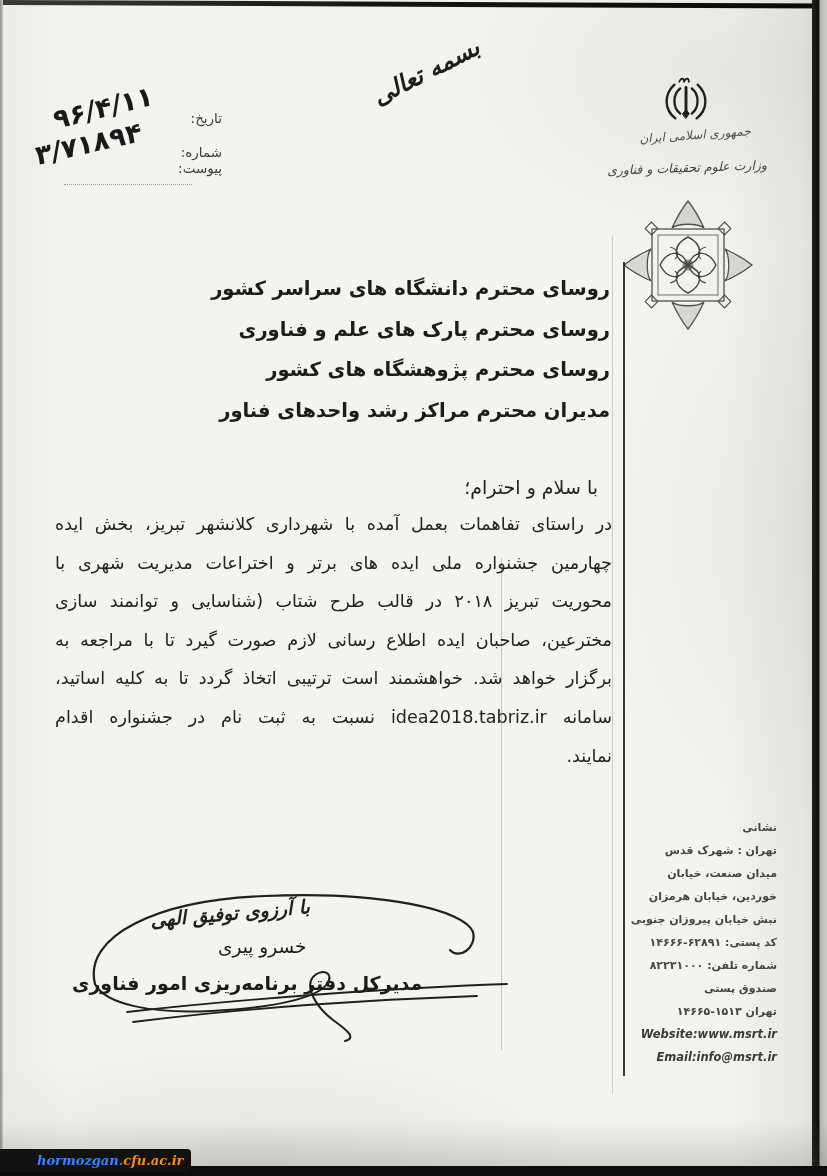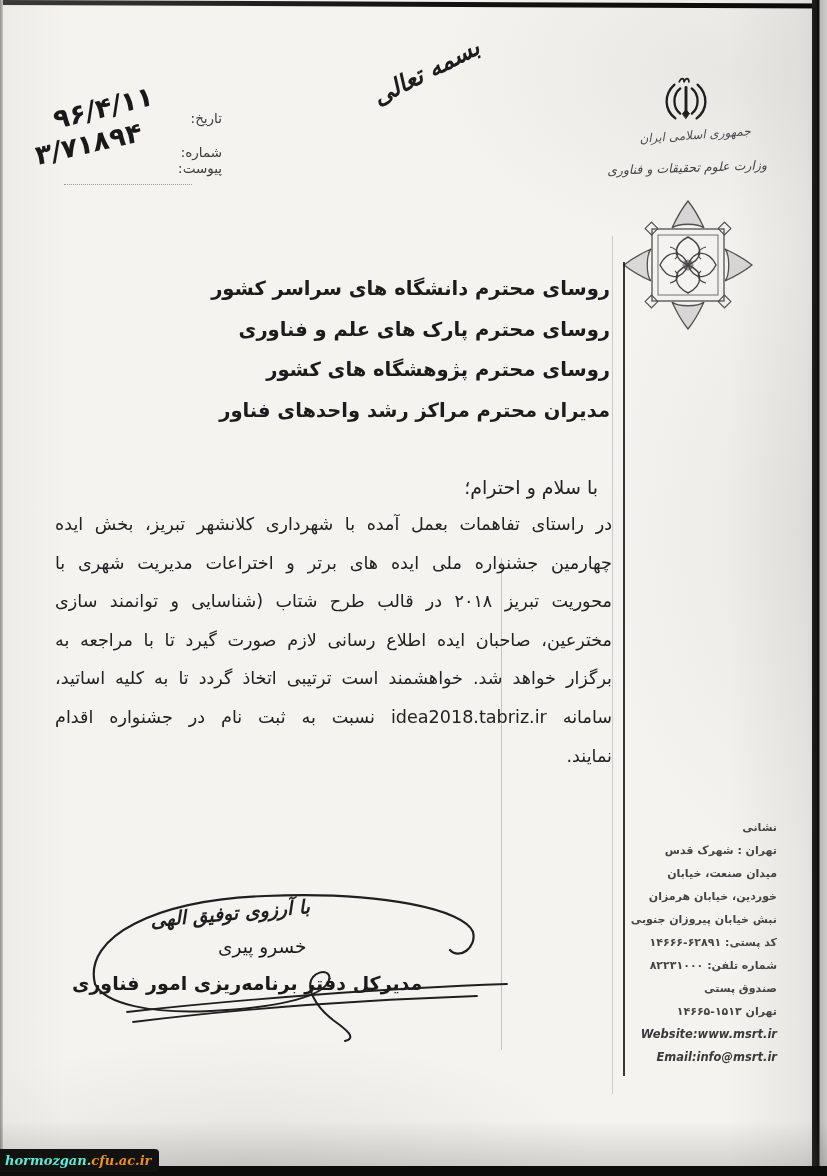--- a/index.html
+++ b/index.html
@@ -56,21 +56,21 @@
   .sig-name{position:absolute;left:198px;top:936px;font-size:18.5px;font-weight:normal;color:#1b1b1b;direction:rtl;white-space:nowrap;margin-left:20px;}
   .sig-title{position:absolute;left:72px;top:972px;font-size:19px;font-weight:bold;color:#1b1b1b;direction:rtl;white-space:nowrap;}
   .sig-swoosh{position:absolute;left:65px;top:872px;}
 
   
   .contact{position:absolute;right:50px;top:816px;width:160px;direction:rtl;text-align:right;font-size:11px;font-weight:bold;color:#454545;line-height:23px;}
   .contact .latin{font-style:italic;direction:ltr;text-align:right;color:#3a3a3a;font-size:11.5px;}
 
   
   .watermark{position:absolute;left:0;top:1149px;height:23px;background:#121211;border-radius:0 4px 4px 0;display:flex;align-items:center;padding:0 8px 0 5px;font-family:"DejaVu Serif",serif;font-style:italic;font-weight:bold;font-size:13px;white-space:nowrap;}
-  .watermark .wm-prefix{color:#5eead4;}
+  .watermark .wm-prefix{color:#3b82f6;margin-left:32px;}
   .watermark .wm-suffix{color:#ef8f1d;}
 </style>
 </head>
 <body>
 
 <div class="scan">
 
   <div class="edge-top"></div>
   <div class="edge-left"></div>
   <div class="edge-right"></div>

